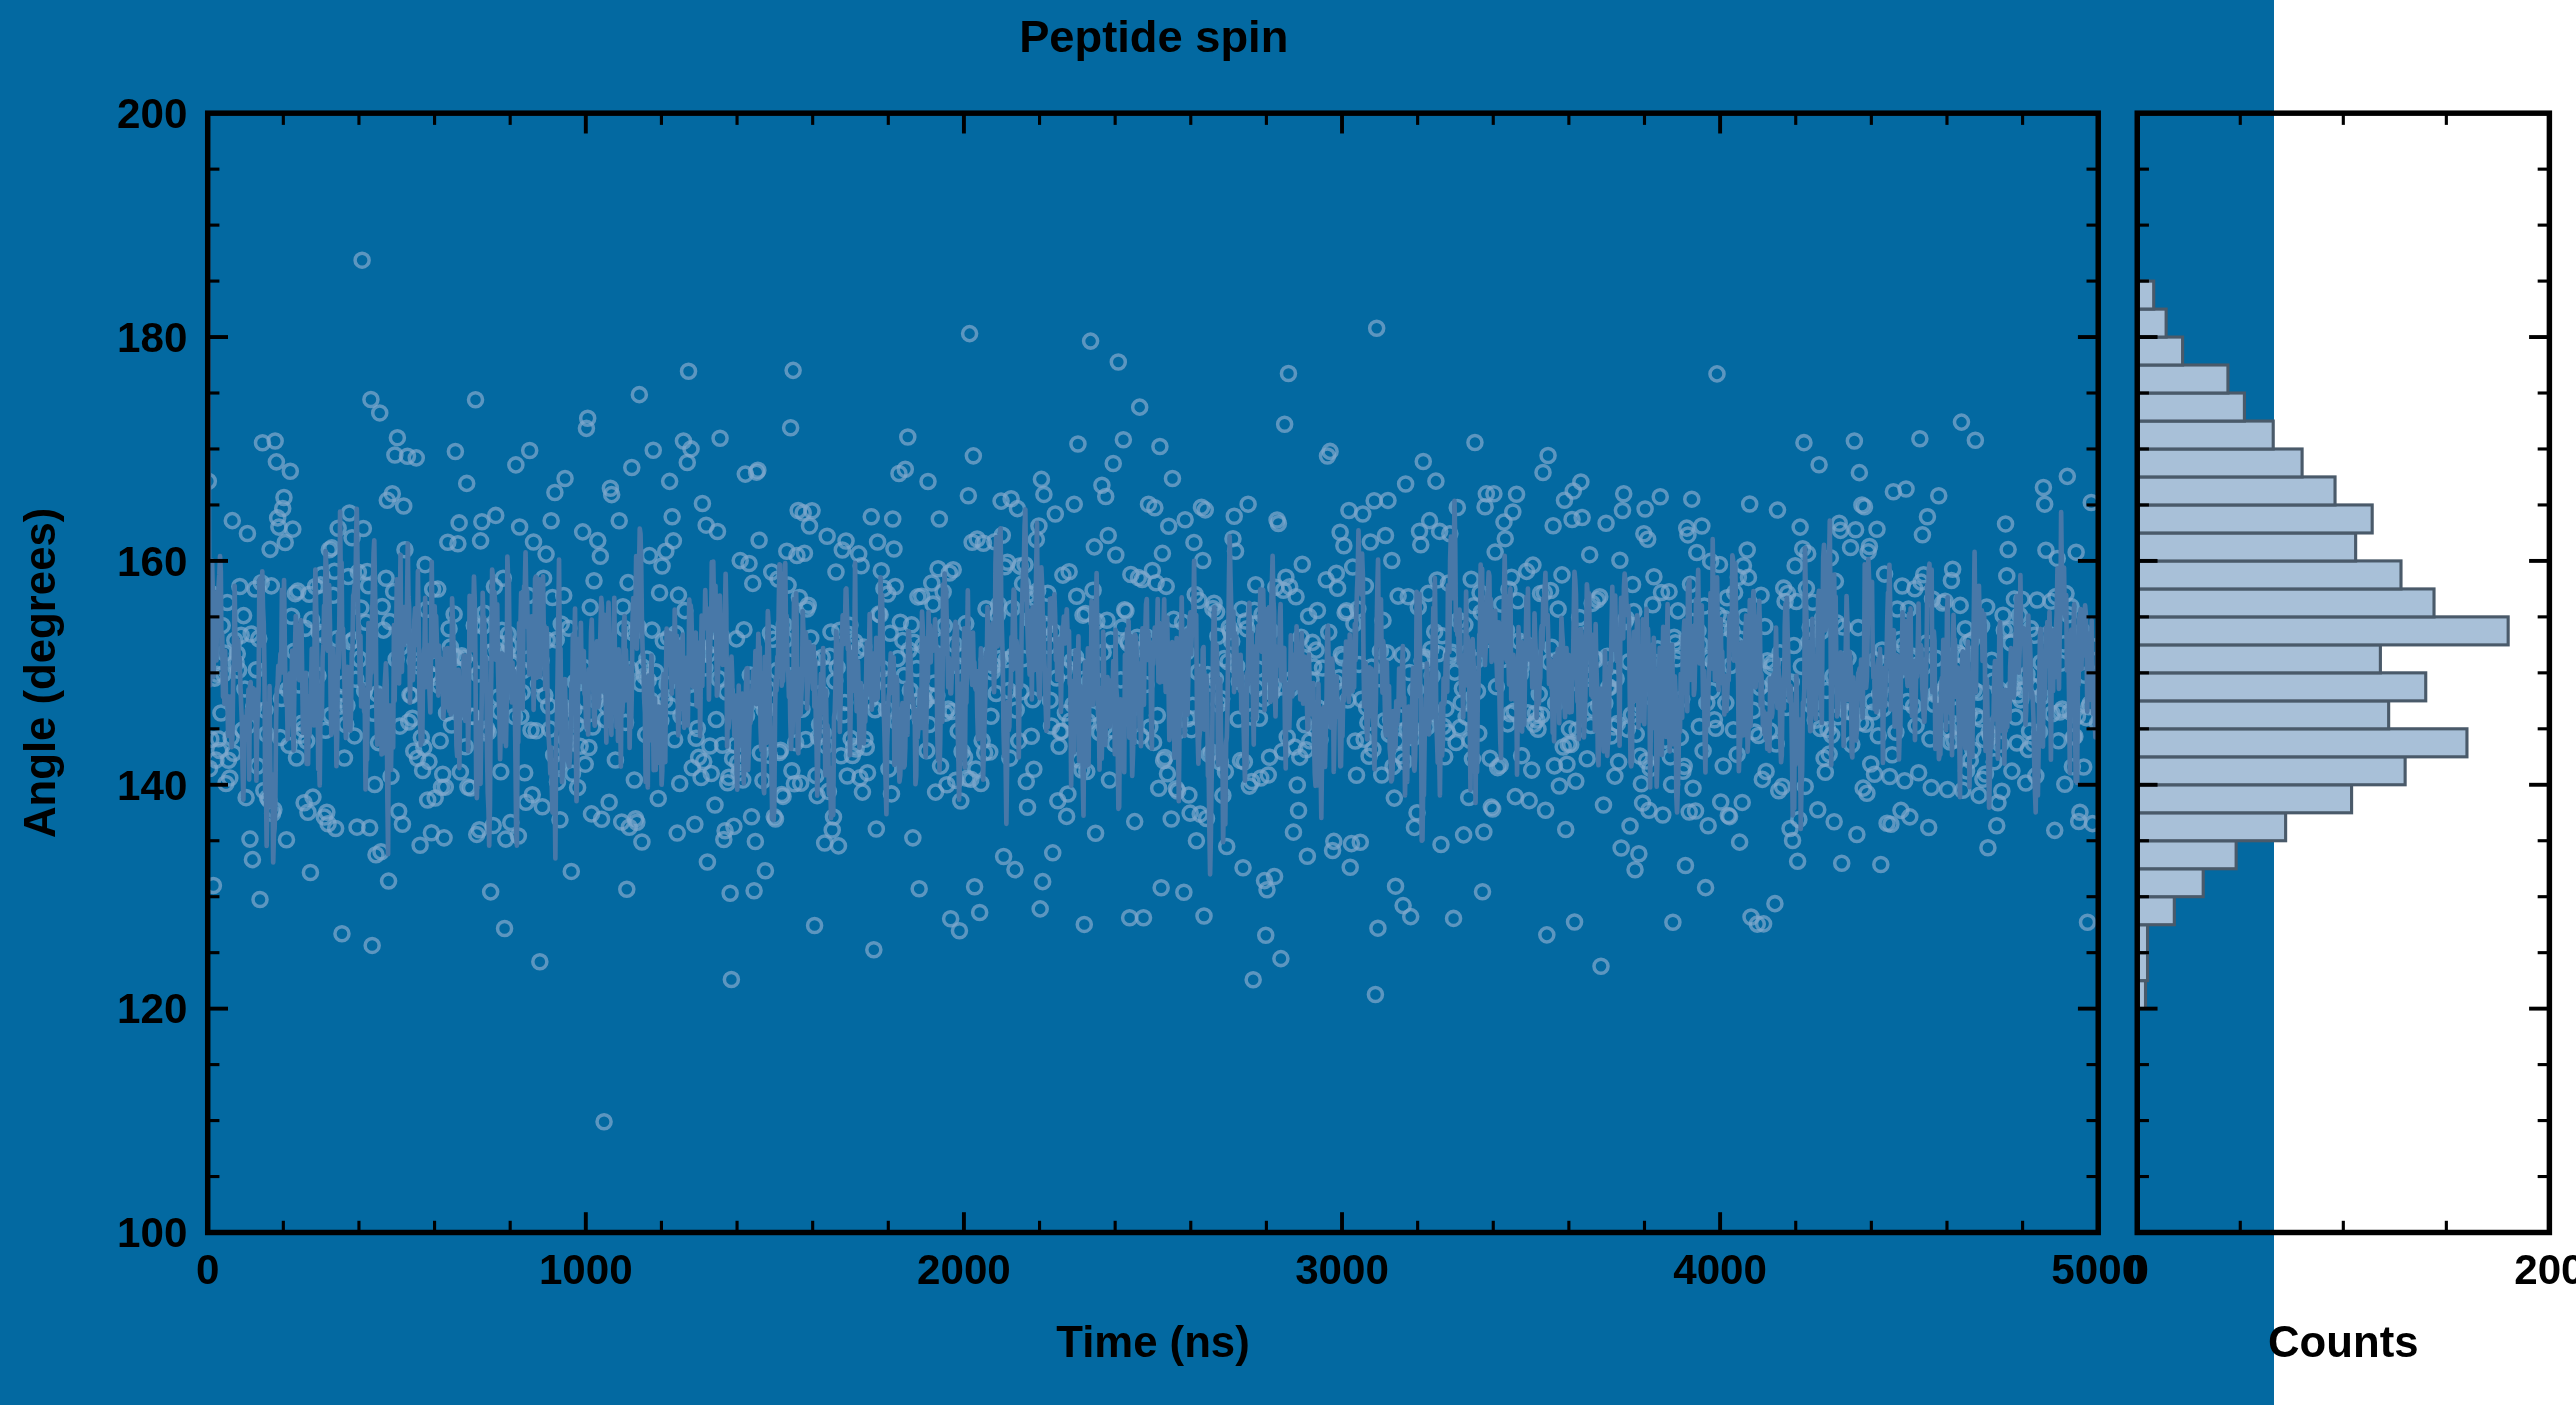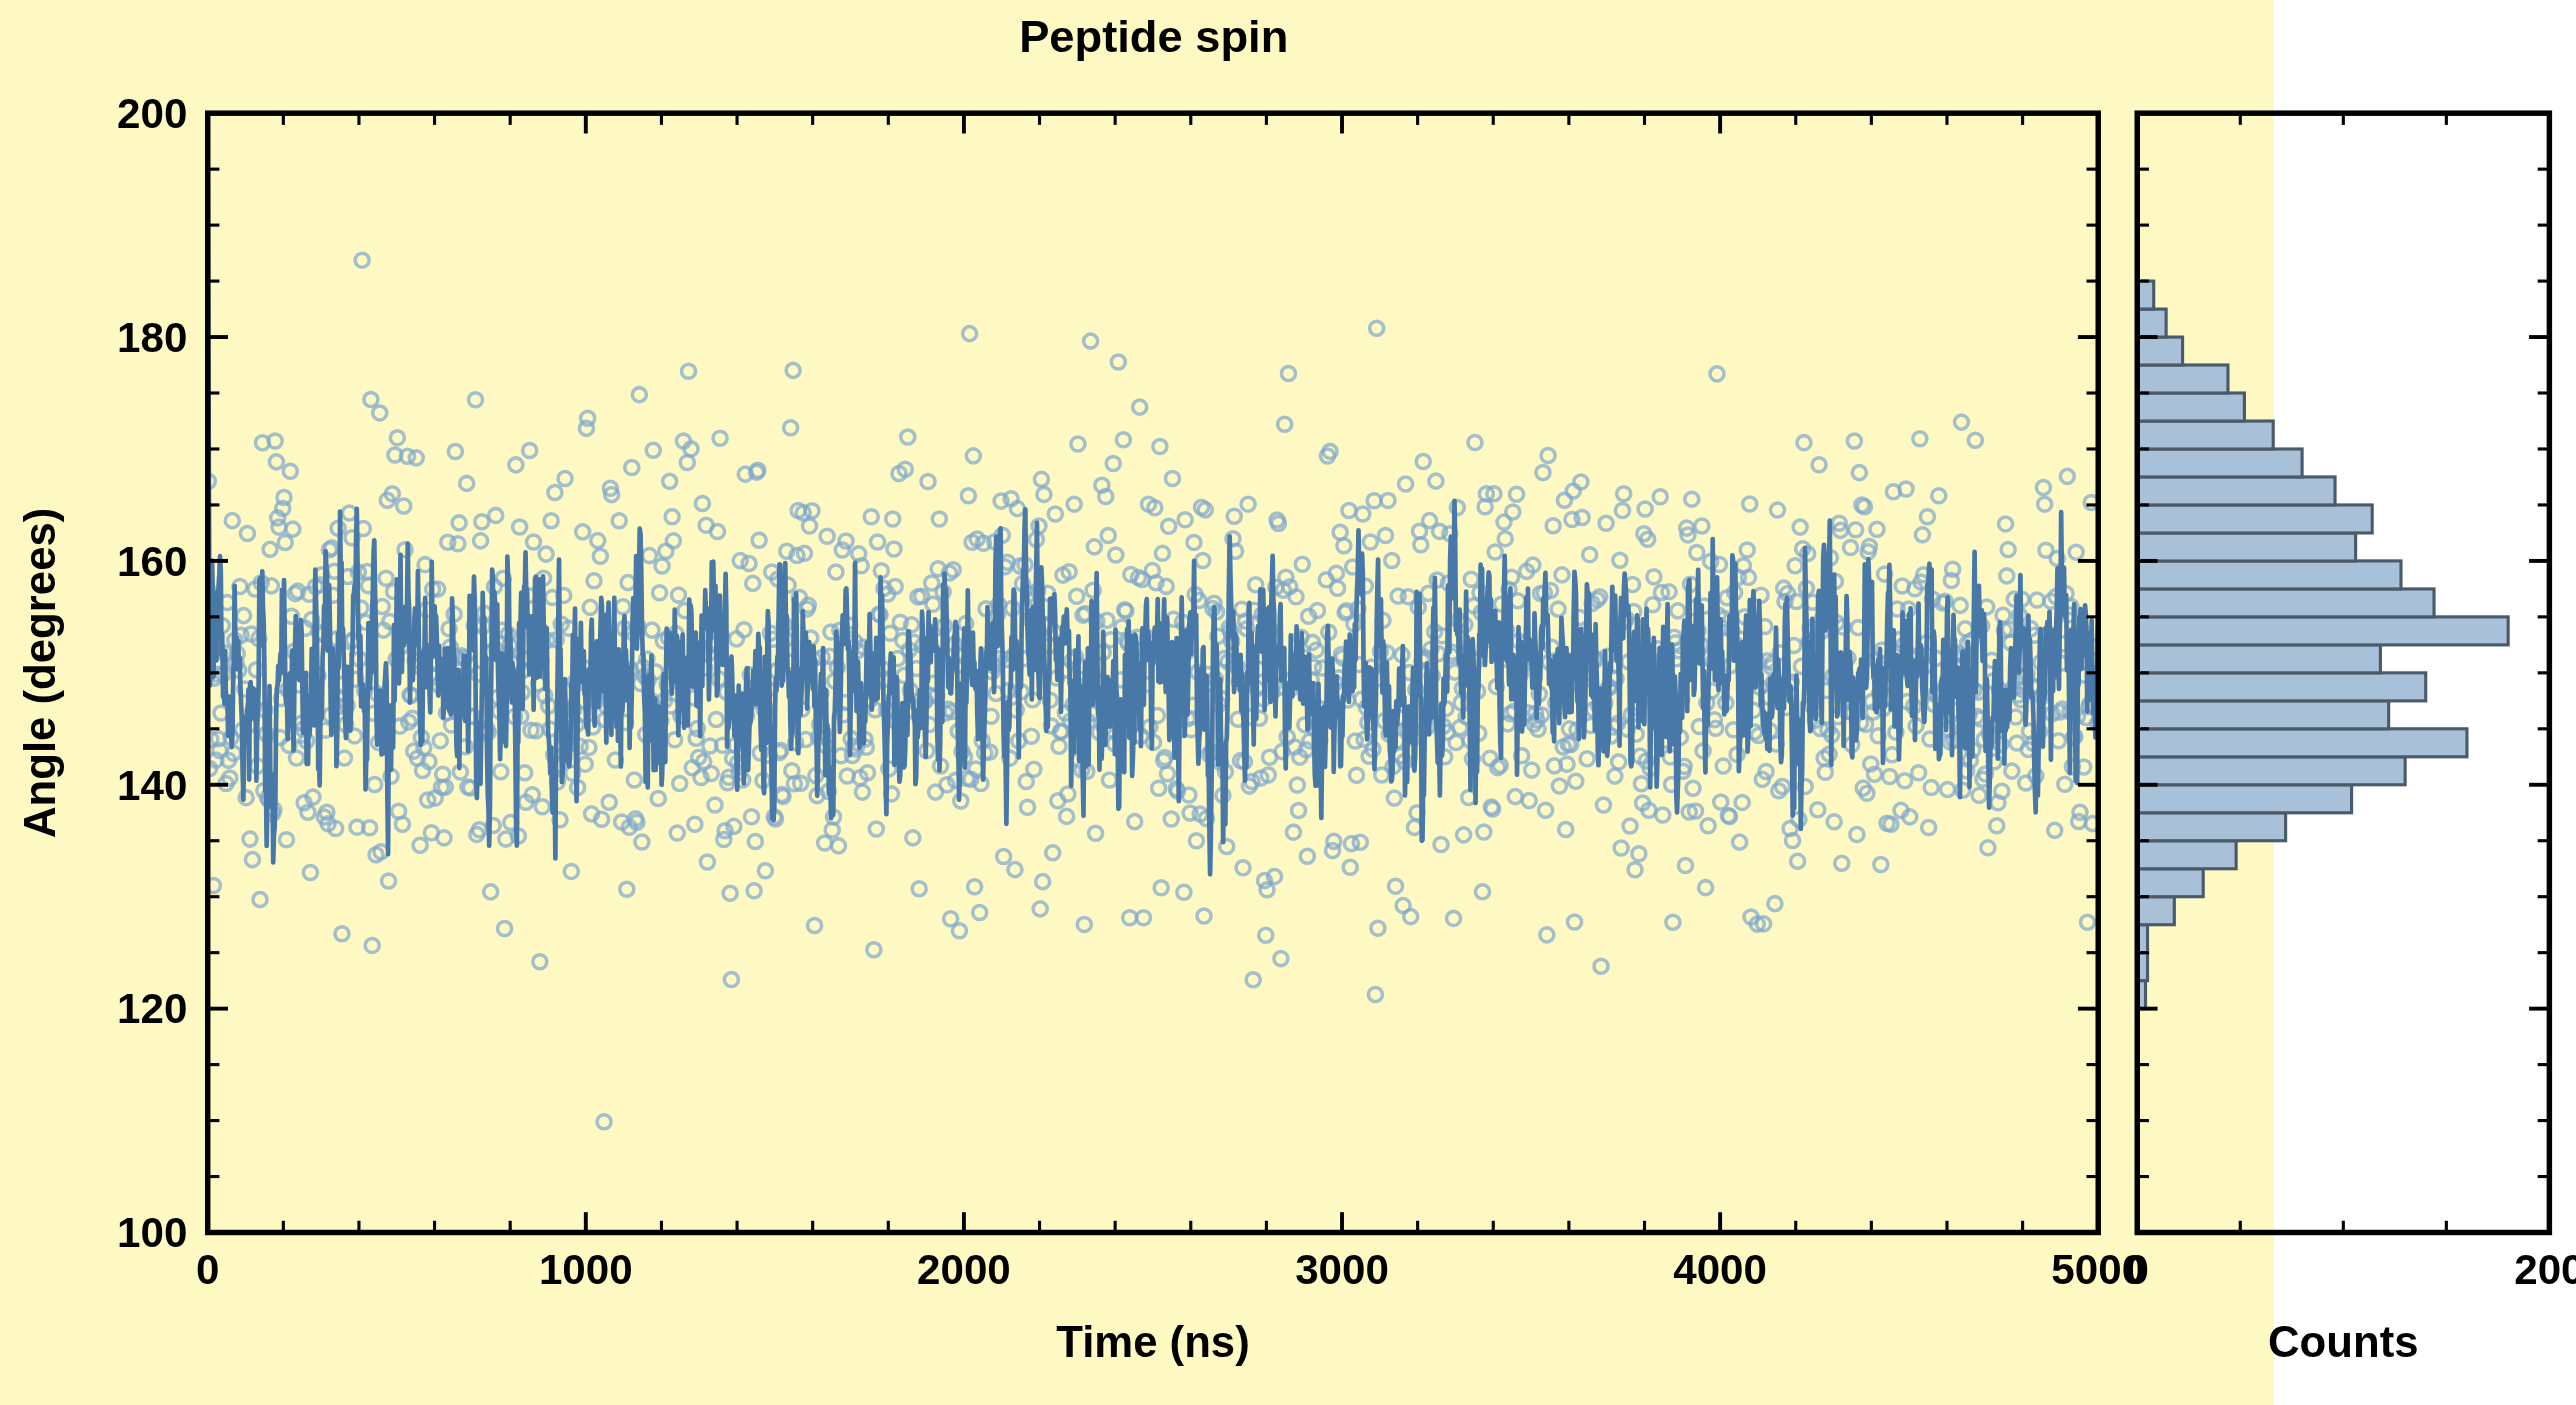--- a/index.html
+++ b/index.html
@@ -10,21 +10,21 @@
   body {
     width: 2576px;
     height: 1405px;
     font-family: "Liberation Sans", sans-serif;
     overflow: hidden;
   }
   #figure {
     position: relative;
     width: 2274px;
     height: 1405px;
-    background: #fef9c3;
+    background: #0369a1;
   }
   svg { display: block; }
   .fig-title {
     font-family: "Liberation Sans", sans-serif;
     font-weight: bold;
     font-size: 58px;
     fill: #000000;
   }
   .axis-label {
     font-family: "Liberation Sans", sans-serif;

